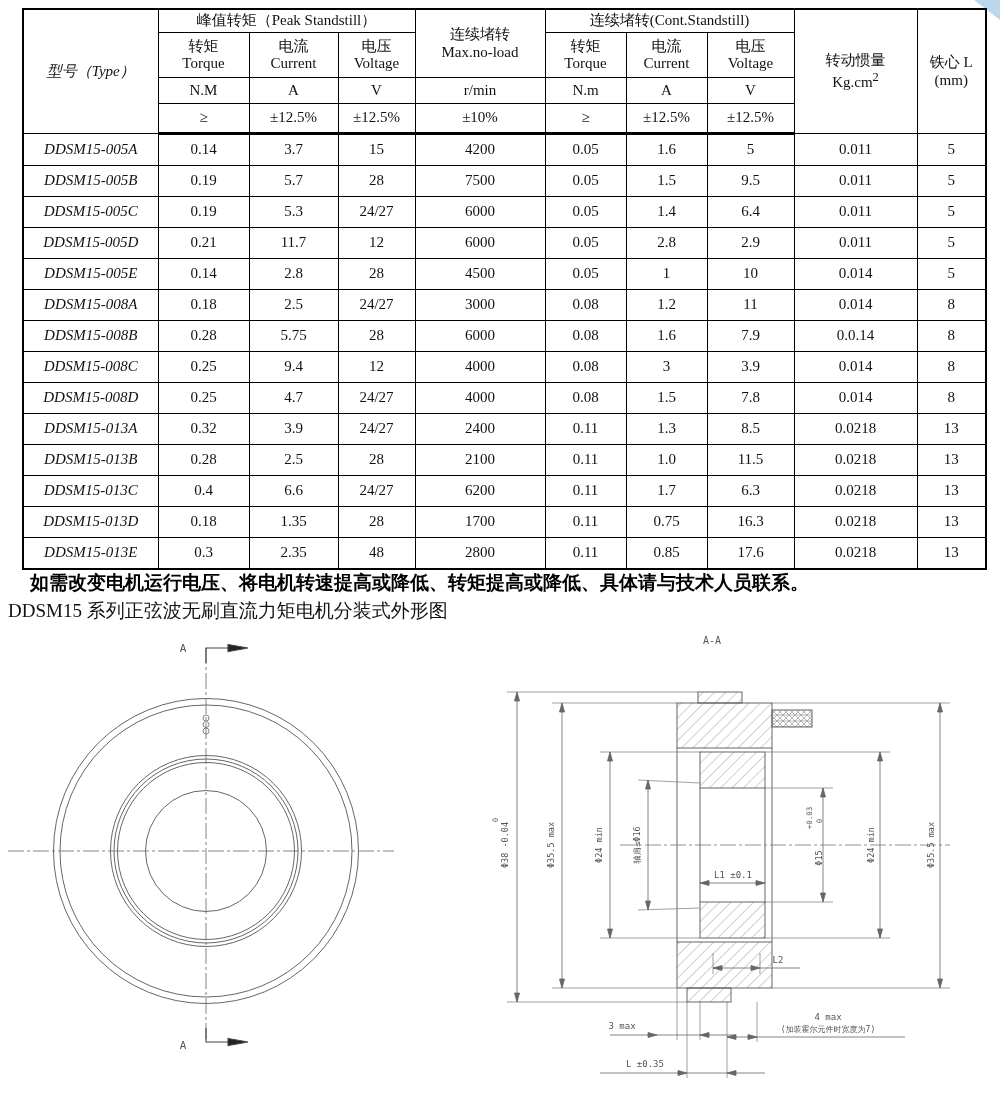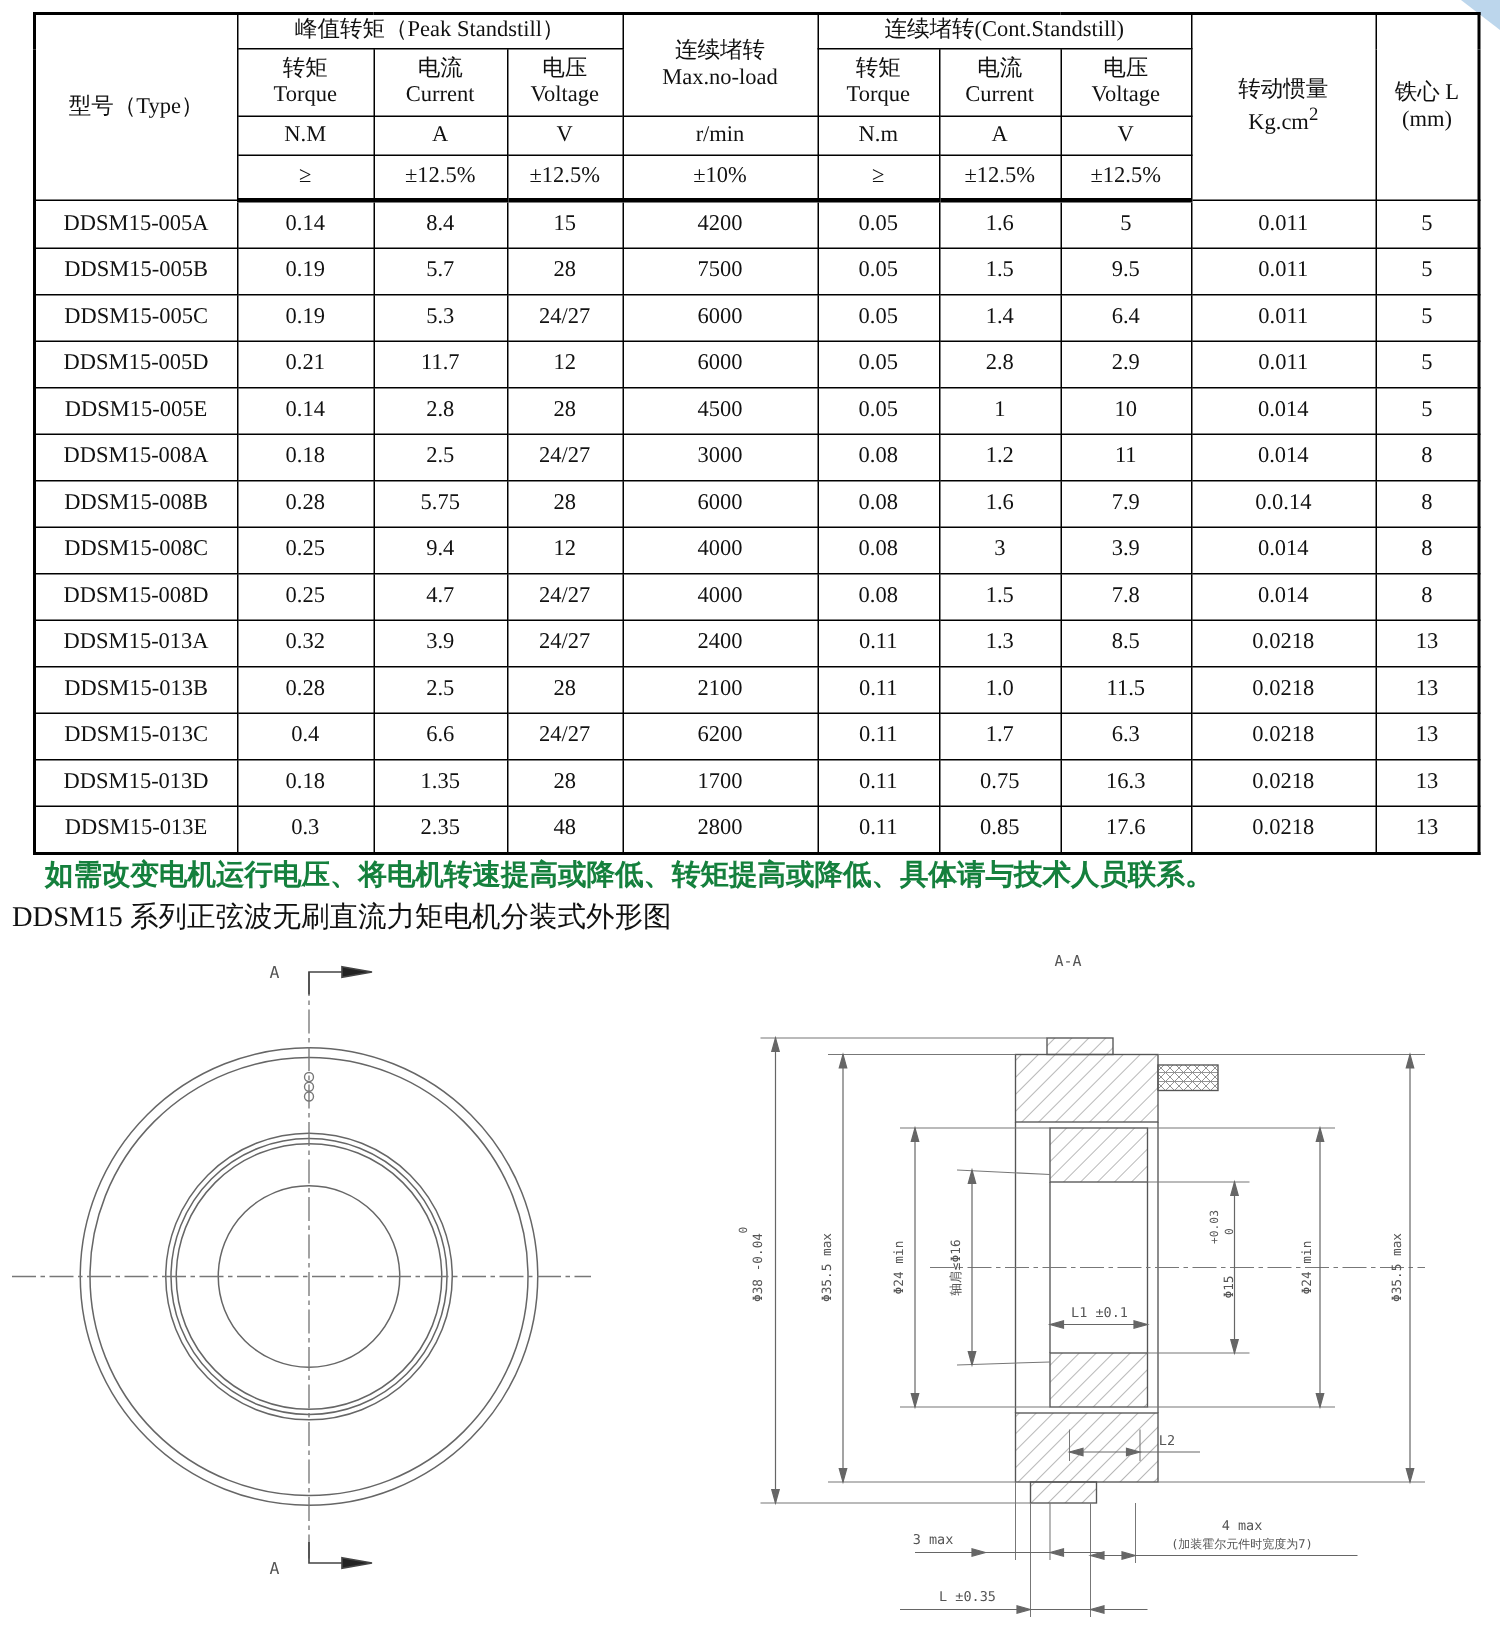--- a/index.html
+++ b/index.html
@@ -10,26 +10,26 @@
   
   table.spec{position:absolute;left:22px;top:8px;width:963px;border-collapse:collapse;
              table-layout:fixed;border:2px solid #000;}
   table.spec td{border:1px solid #000;text-align:center;vertical-align:middle;
                 font-size:15px;line-height:1.15;padding:0 2px;overflow:hidden;}
   tr.h1 td{height:22px;}
   tr.h2 td{height:44px;margin-top:43px;}
   tr.h3 td{height:25px;}
   tr.h4 td{height:28px;border-bottom:3px solid #000;}
   tbody tr td{height:30px;}
-  td.model{font-size:15px;}
+  td.model{font-size:15px;font-style:italic;}
   .ln{display:block;}
   
   .red-note{position:absolute;left:30px;top:570px;width:960px;
             font-family:Liberation Serif, serif;
-            font-weight:bold;font-size:19px;color:#15803d;white-space:nowrap;}
+            font-weight:bold;font-size:19px;color:#000000;white-space:nowrap;}
   .caption{position:absolute;left:8px;top:598px;font-size:19px;color:#111;}
   
   .draw{position:absolute;}
   svg text{font-family:"DejaVu Sans Mono","Liberation Sans",monospace;fill:#555;}
 </style>
 </head>
 <body>
 
 <div class="page">
 
@@ -108,21 +108,21 @@
         <td>±10%</td>
         <td>≥</td>
         <td>±12.5%</td>
         <td>±12.5%</td>
       </tr>
     </thead>
     <tbody id="rows-body">
         <tr>
           <td class="model">DDSM15-005A</td>
           <td>0.14</td>
-          <td>8.4</td>
+          <td>3.7</td>
           <td>15</td>
           <td>4200</td>
           <td>0.05</td>
           <td>1.6</td>
           <td>5</td>
           <td>0.011</td>
           <td>5</td>
         </tr>
         <tr>
           <td class="model">DDSM15-005B</td>

